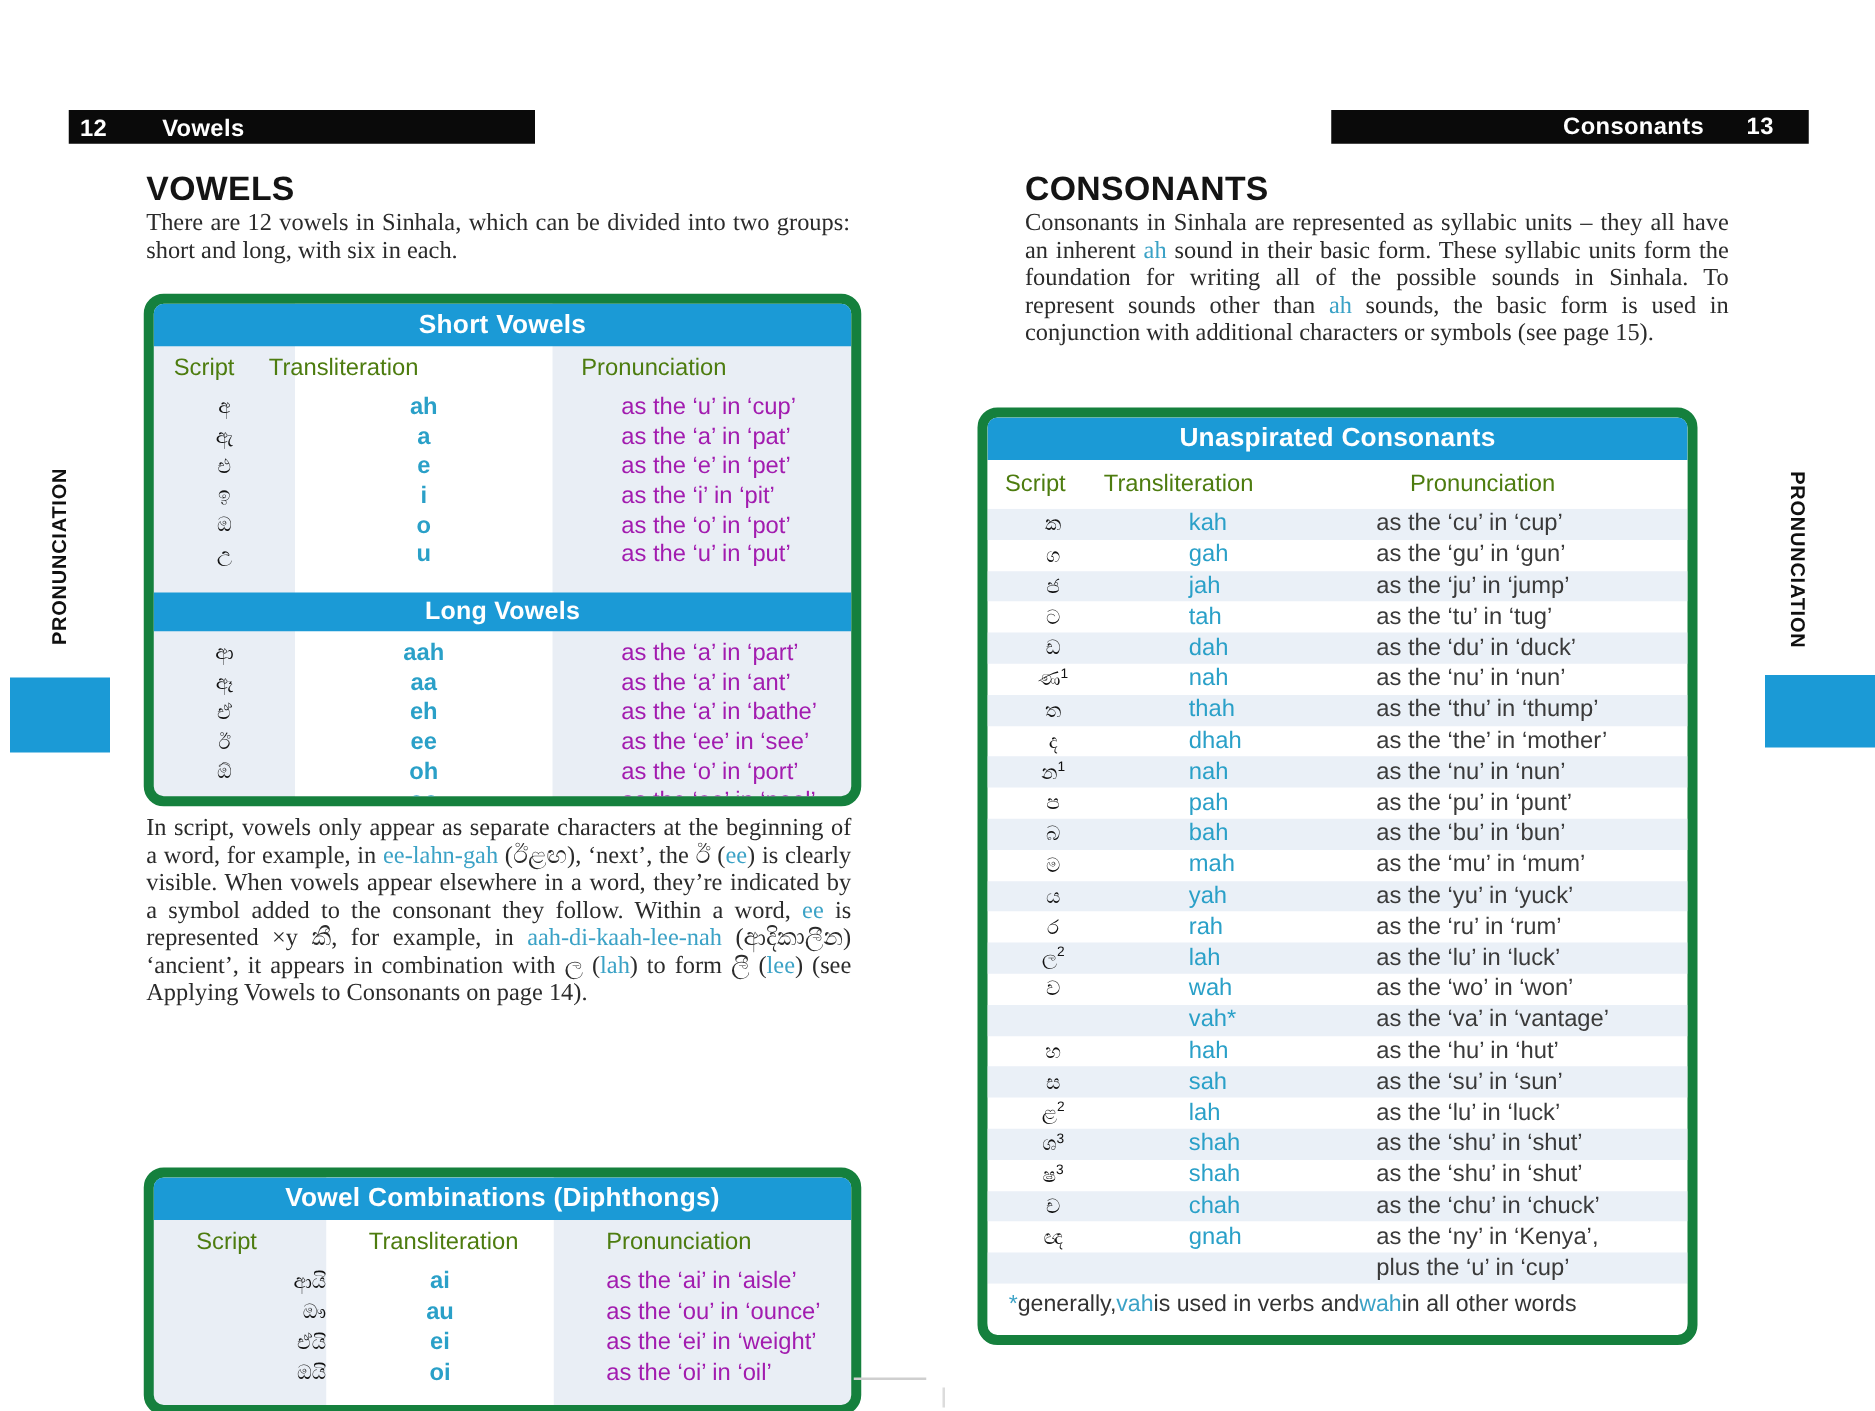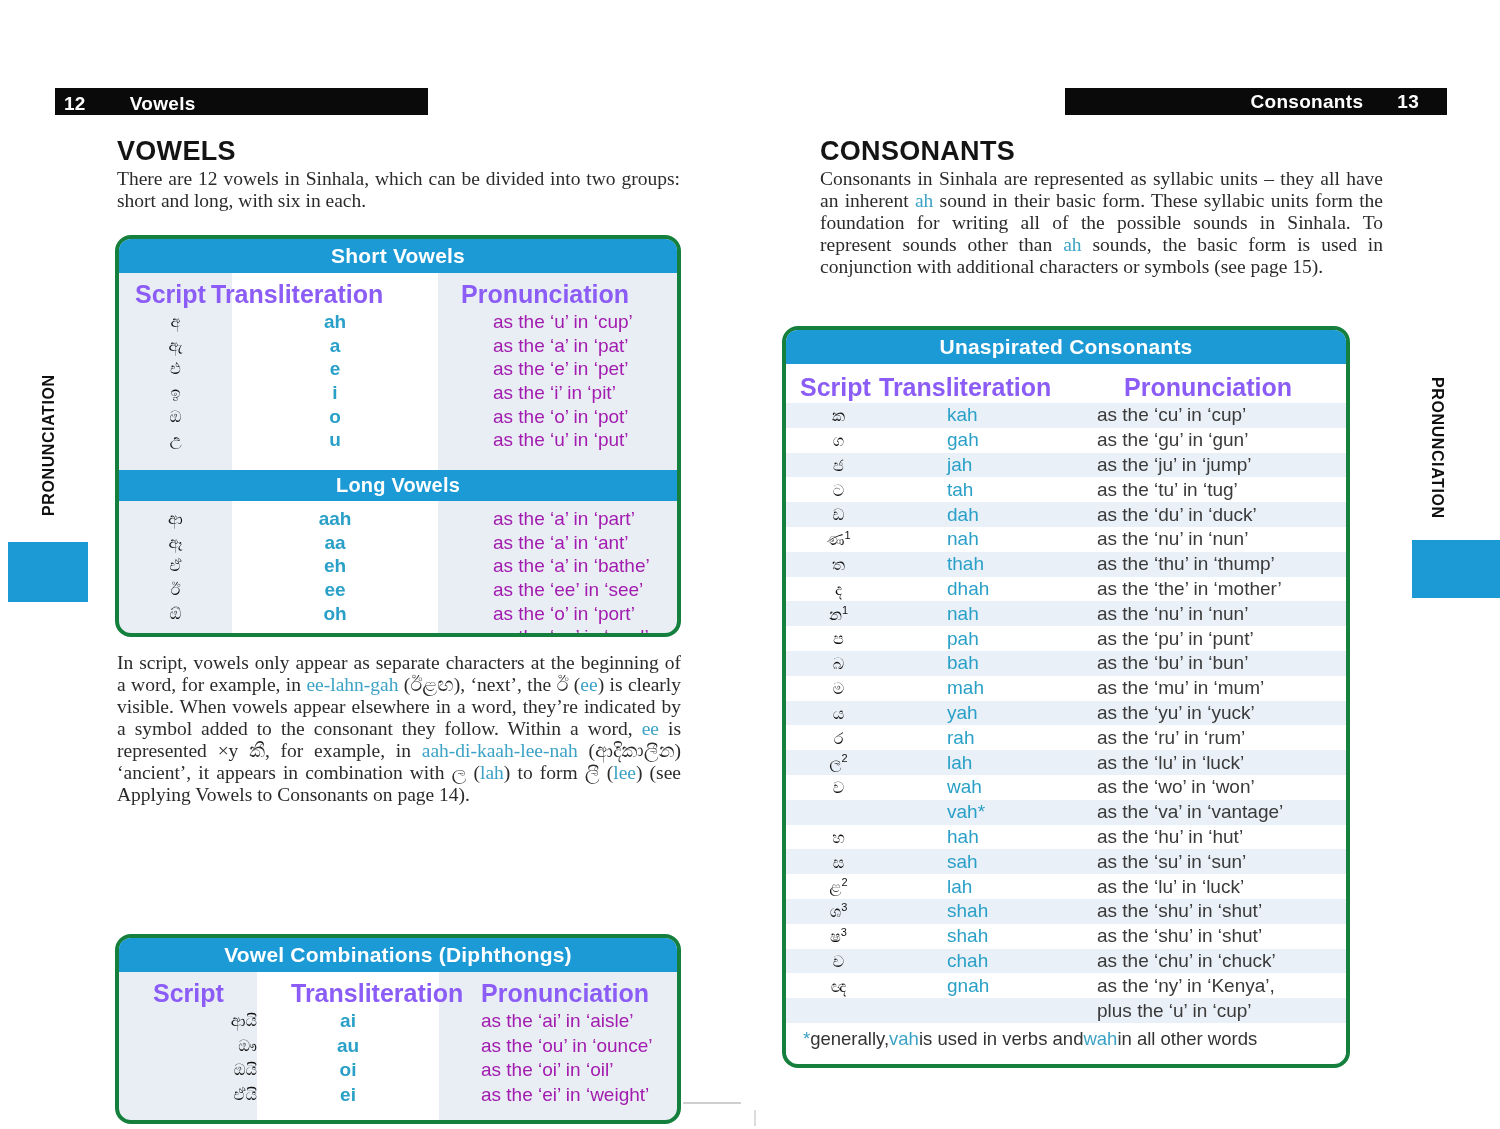--- a/index.html
+++ b/index.html
@@ -16,26 +16,26 @@
   .pagebar-right .plabel{margin-right:0;}
   .pagebar-right .pnum{margin-left:34px;margin-right:28px;}
 
   
   .section-title{position:absolute;font-size:27px;font-weight:bold;color:#141414;letter-spacing:.3px;}
   .serif-par{position:absolute;font-family:"Liberation Serif",serif;font-size:19.5px;
              line-height:22px;color:#2b2b2b;text-align:justify;}
   .accent{color:#3ba2c6;}
 
   
-  .ptable{position:absolute;border:4px solid #15803d;border-radius:16px;overflow:hidden;background:#e9eef5;}
+  .ptable{position:absolute;border:8px solid #15803d;border-radius:16px;overflow:hidden;background:#e9eef5;}
   .ptable-white{background:#ffffff;}
   .whitecol{position:absolute;top:0;bottom:0;background:#ffffff;z-index:0;}
   .band{position:relative;z-index:2;background:#1b9ad6;color:#ffffff;font-weight:bold;
         font-size:21px;text-align:center;height:34px;line-height:33px;letter-spacing:.2px;}
-  .colhead{position:relative;z-index:1;height:37px;font-size:25px;color:#8b5cf6;font-weight:bold;}
+  .colhead{position:relative;z-index:1;height:37px;font-size:19px;color:#4d7c0f;}
   .colhead span{position:absolute;top:7px;}
 
   
   .vrow{position:relative;z-index:1;display:grid;grid-template-columns:113px 206px 1fr;
         height:23.7px;align-items:center;font-size:19px;}
   .vrow .cell-script{text-align:center;font-size:16px;color:#111;}
   .vrow .cell-translit{text-align:center;color:#2aa0c8;font-weight:bold;}
   .vrow .cell-pron{padding-left:55px;color:#a21caf;}
   .drow{grid-template-columns:138px 182px 1fr;height:24.5px;}
   .drow .cell-script{text-align:right;padding-left:32px;}
@@ -188,29 +188,29 @@
     <div class="cell-pron"><span>as the ‘ai’ in ‘aisle’</span></div>
   </div>
 
   <div class="vrow drow">
     <div class="cell-script"><span>ඖ</span></div>
     <div class="cell-translit"><span>au</span></div>
     <div class="cell-pron"><span>as the ‘ou’ in ‘ounce’</span></div>
   </div>
 
   <div class="vrow drow">
+    <div class="cell-script"><span>ඒයි</span></div>
+    <div class="cell-translit"><span>ei</span></div>
+    <div class="cell-pron"><span>as the ‘ei’ in ‘weight’</span></div>
+  </div>
+
+  <div class="vrow drow">
     <div class="cell-script"><span>ඔයි</span></div>
     <div class="cell-translit"><span>oi</span></div>
     <div class="cell-pron"><span>as the ‘oi’ in ‘oil’</span></div>
-  </div>
-
-  <div class="vrow drow">
-    <div class="cell-script"><span>ඒයි</span></div>
-    <div class="cell-translit"><span>ei</span></div>
-    <div class="cell-pron"><span>as the ‘ei’ in ‘weight’</span></div>
   </div>
 </div>
   </div>
 
   <div class="section-title" style="left:820px;top:136px;">CONSONANTS</div>
   <div class="serif-par" style="left:820px;top:168px;width:563px;"><span>Consonants in Sinhala are represented as syllabic units – they all have an inherent </span><span class="accent">ah</span><span> sound in their basic form. These syllabic units form the foundation for writing all of the possible sounds in Sinhala. To represent sounds other than </span><span class="accent">ah</span><span> sounds, the basic form is used in conjunction with additional characters or symbols (see page 15).</span></div>
 
   <div class="ptable ptable-white" style="left:782px;top:326px;width:560px;height:734px;">
     <div class="band">Unaspirated Consonants</div>
     <div class="colhead" style="height:39px;background:#fff;">

